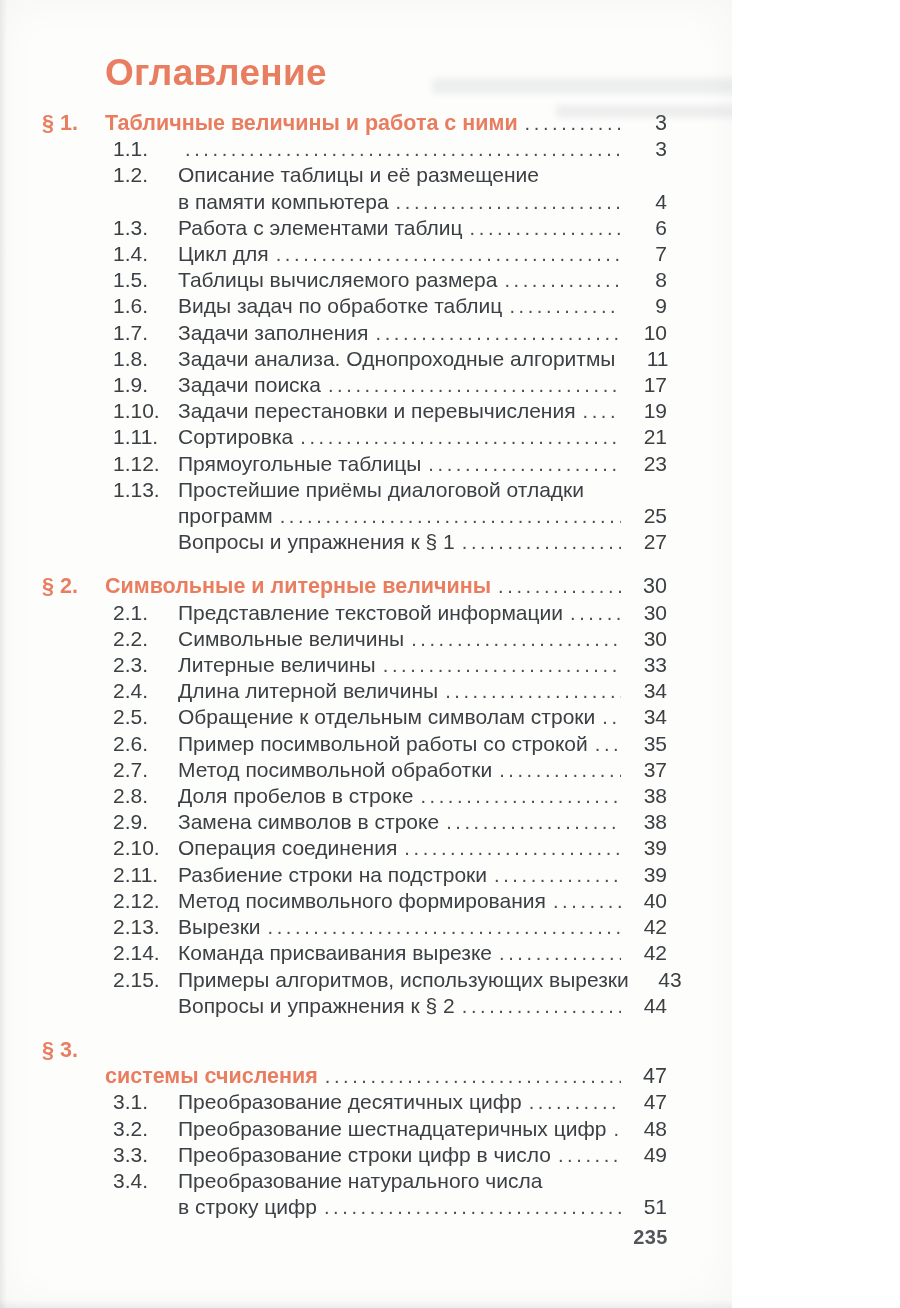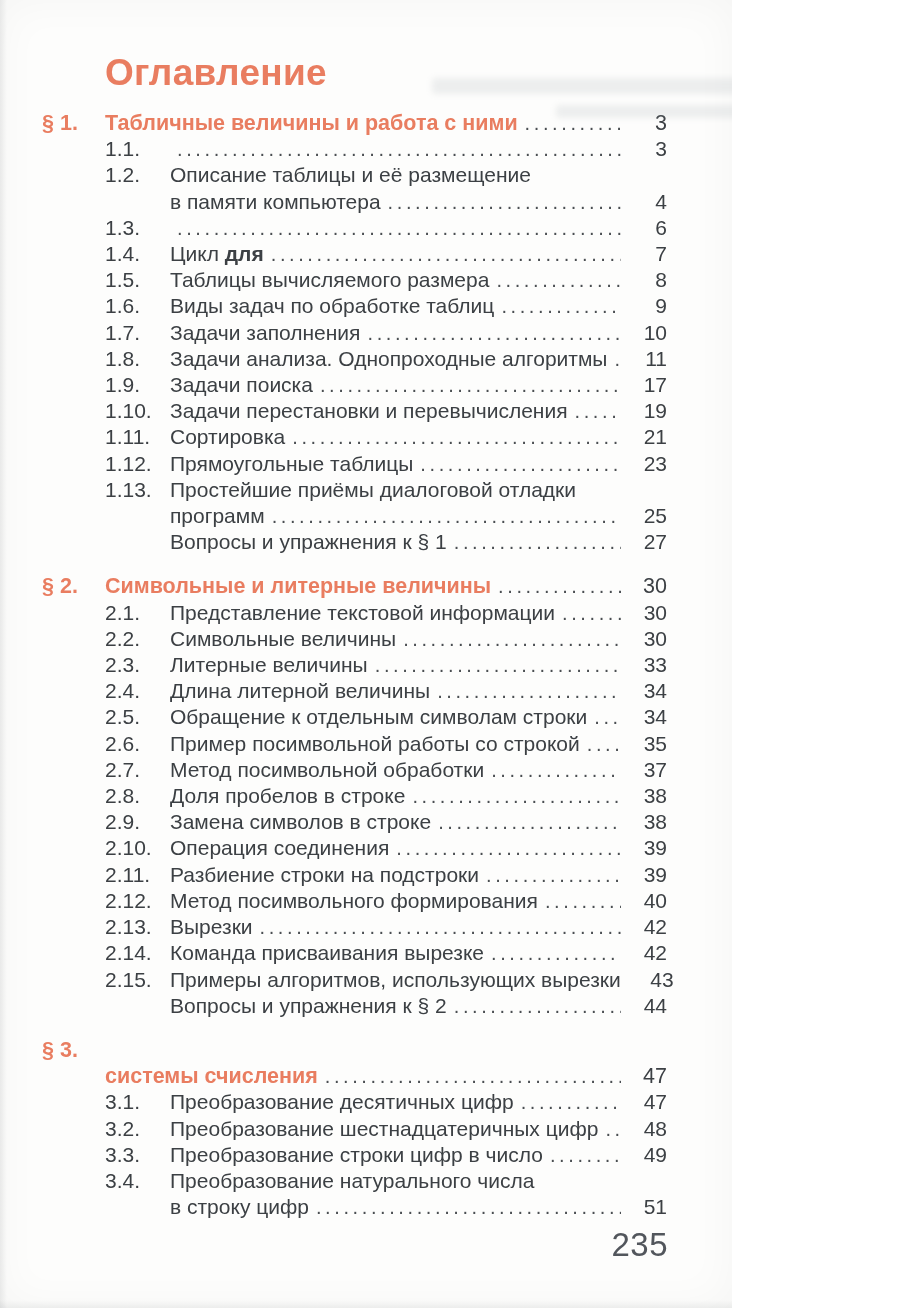--- a/index.html
+++ b/index.html
@@ -26,35 +26,35 @@
   .title{
     margin:0 0 0 63px;
     font-size:37px;font-weight:bold;letter-spacing:0.3px;
     color:var(--accent,#e97d60);
   }
   .toc{margin-top:16px;}
   .section{margin-top:18px;}
   .section:first-child{margin-top:0;}
   .row{display:flex;align-items:baseline;line-height:26.2px;font-size:21px;}
   .c1{width:63px;flex:none;}
-  .c2{width:65px;flex:none;}
+  .c2{width:65px;flex:none;margin-left:8px;}
   .hrow{font-weight:bold;font-size:21.5px;color:var(--accent,#e97d60);}
   .txt{white-space:nowrap;}
-  .b{font-weight:bold;white-space:nowrap;}
+  .b{font-weight:normal;white-space:nowrap;}
   .it{}
   .dots{
     flex:1 1 0;overflow:hidden;white-space:nowrap;
     margin:0 8px 0 7px;
     color:#4a4e52;font-weight:normal;font-style:normal;
     font-size:20px;letter-spacing:3.6px;
   }
   .pg{flex:none;min-width:38px;text-align:right;color:var(--ink,#3c4044);font-weight:normal;font-style:normal;}
   .folio{
     position:absolute;right:64px;top:1226px;
-    font-size:33px;font-weight:normal;color:#52565c;letter-spacing:0.5px;text-align:right;
+    font-size:20px;font-weight:bold;color:#52565c;letter-spacing:0.5px;text-align:right;
   }
 </style>
 </head>
 <body>
 
 <div class="page">
   <div class="edge-left"></div>
   <div class="edge-bottom"></div>
   <div class="ghost g1"></div>
   <div class="ghost g2"></div>
@@ -85,20 +85,21 @@
           <div class="row">
             <span class="c1"></span>
             <span class="c2"></span>
             <span class="txt">в памяти компьютера</span>
             <span class="dots">......................................................................................................................................................</span>
             <span class="pg">4</span>
           </div>
           <div class="row">
             <span class="c1"></span>
             <span class="c2">1.3.</span>
+            <span class="txt">Работа с элементами таблиц</span>
             <span class="dots">......................................................................................................................................................</span>
             <span class="pg">6</span>
           </div>
           <div class="row">
             <span class="c1"></span>
             <span class="c2">1.4.</span>
             <span class="txt">Цикл</span>
             <span class="b">&nbsp;для</span>
             <span class="dots">......................................................................................................................................................</span>
             <span class="pg">7</span>

